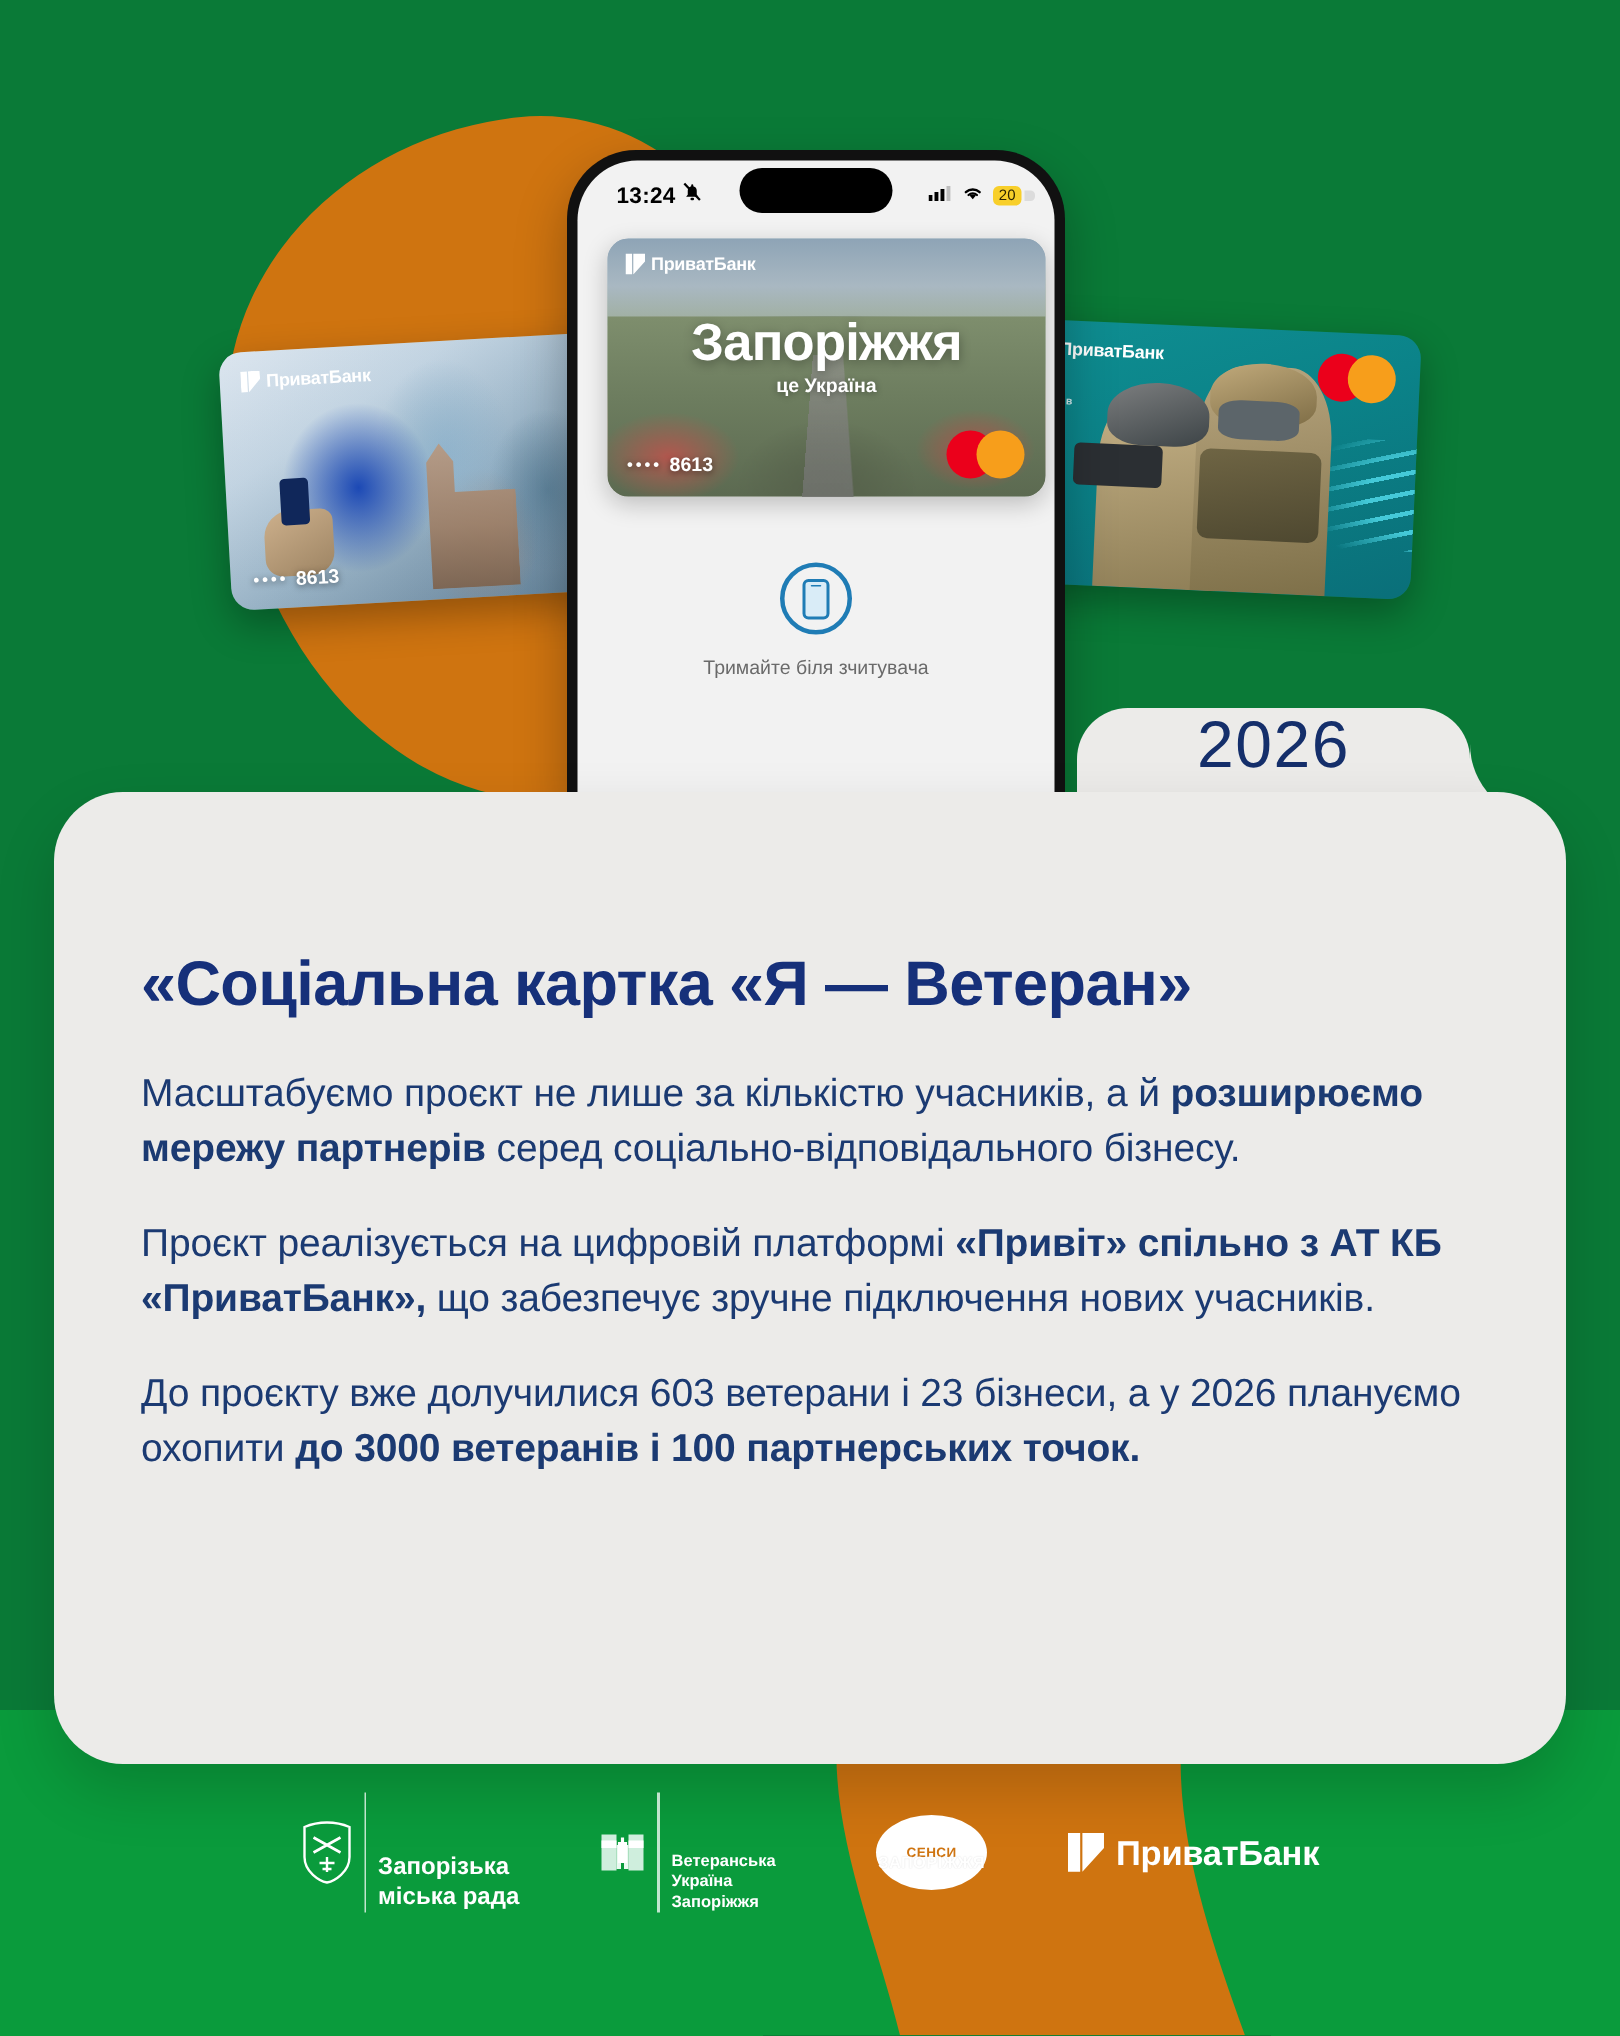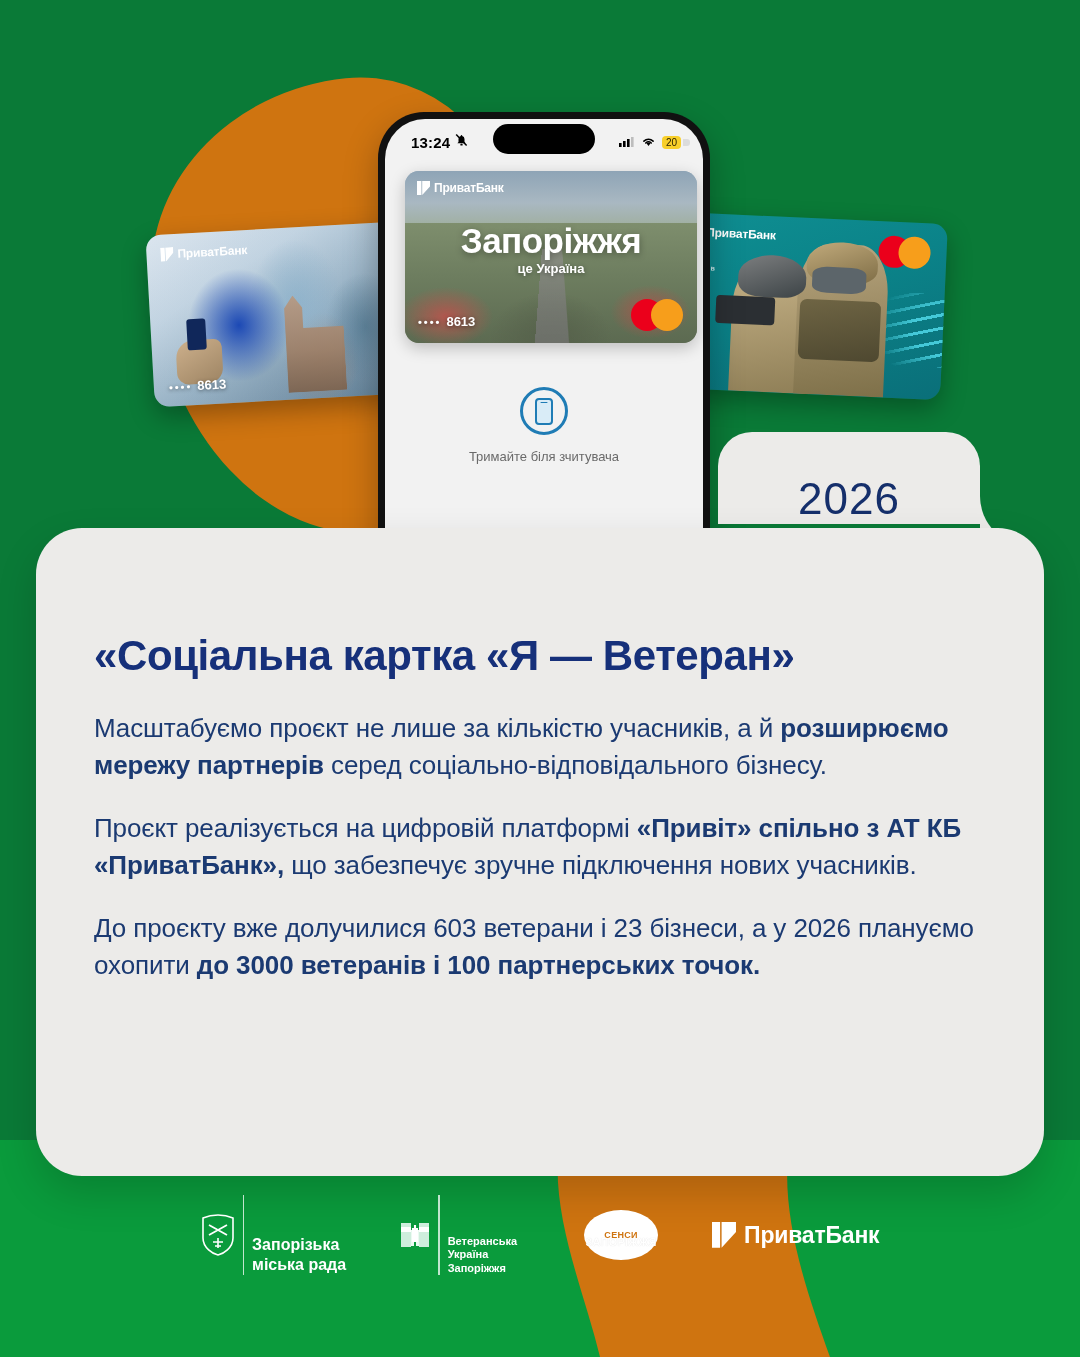--- a/index.html
+++ b/index.html
@@ -31,21 +31,21 @@
   }
   
   .ribbon-orange{
     position:absolute; left:0; top:1140px; width:1080px; height:217px;
     overflow:hidden;
   }
   .ribbon-orange svg{ display:block; }
 
   
   .phone{
-    position:absolute; left:378px; top:112px;
+    position:absolute; left:378px; top:100px;
     width:332px; height:432px;
     background:#111; border-radius:46px 46px 0 0;
     padding:7px 7px 0 7px;
     box-shadow:0 14px 34px rgba(0,0,0,.28);
     z-index:6;
   }
   .phone-screen{
     width:100%; height:100%;
     background:#f2f2f2;
     border-radius:40px 40px 0 0;
@@ -223,23 +223,23 @@
   }
   .card-right .pb-logo{ position:absolute; left:14px; top:12px; z-index:3; }
   .card-right .mc{ right:16px; top:14px; bottom:auto; }
   .cr-mini{
     position:absolute; left:15px; top:40px; z-index:3;
     font-size:7px; font-weight:700; color:#cfe9ec; line-height:1.45; letter-spacing:.2px;
   }
 
   
   .year-tab{
-    position:absolute; left:718px; top:432px; width:262px; height:92px;
+    position:absolute; left:718px; top:472px; width:262px; height:92px;
     background:#ecebe9; border-radius:34px 34px 0 0; z-index:7;
-    display:flex; align-items:flex-end; justify-content:center;
+    display:flex; align-items:flex-start; justify-content:center;
   }
   .year-tab span{
     font-size:44px; font-weight:500; color:#152f6b; letter-spacing:1px;
   }
   .corner-fill{
     position:absolute; left:980px; top:494px; width:50px; height:52px;
     background:#ecebe9; z-index:6;
   }
   .corner-fill::after{
     content:""; position:absolute; right:0; top:0; width:50px; height:52px;

